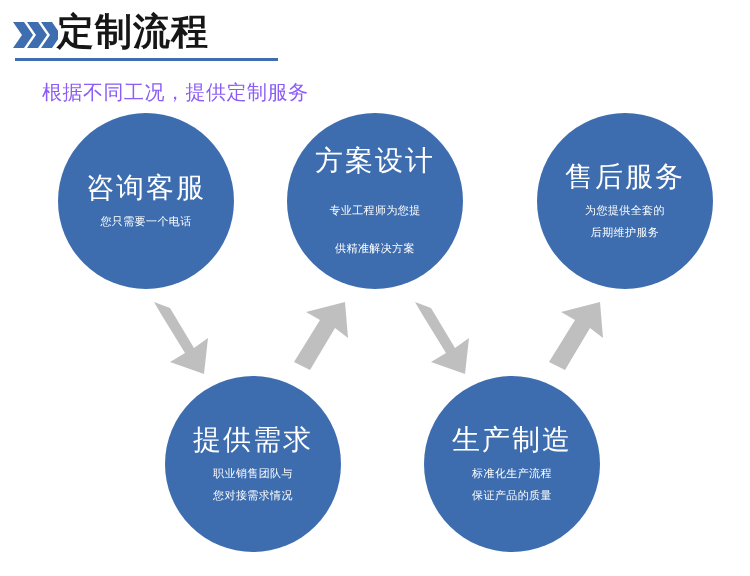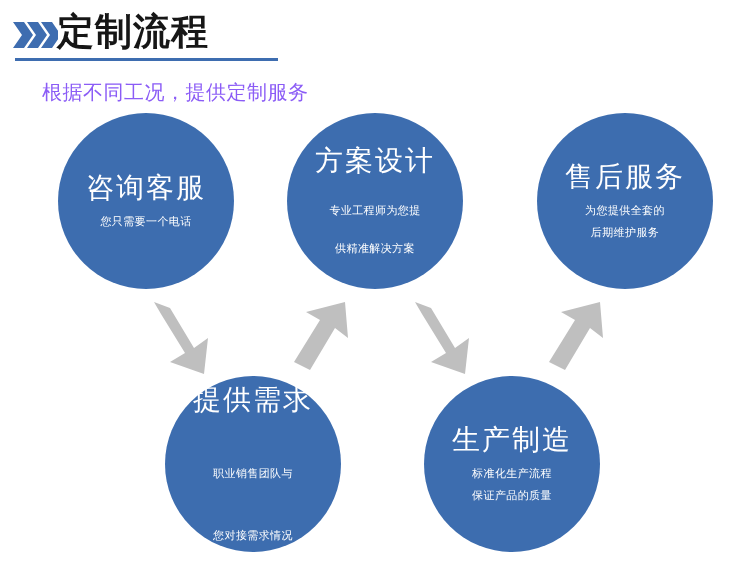--- a/index.html
+++ b/index.html
@@ -94,21 +94,21 @@
     font-size: 11px;
     line-height: 22px;
     letter-spacing: 0.4px;
     white-space: nowrap;
   }
 
   
   #circle-1 { left: 58px;  top: 113px; }
   #circle-2 { left: 287px; top: 113px; gap: 16px; }
   #circle-3 { left: 537px; top: 113px; }
-  #circle-4 { left: 165px; top: 376px; gap: 40px; }
+  #circle-4 { left: 165px; top: 376px; }
   #circle-5 { left: 424px; top: 376px; }
 
   
   .arrow {
     position: absolute;
   }
   .arrow svg { display: block; }
   #arrow-1 { left: 148px; top: 302px; }
   #arrow-2 { left: 288px; top: 300px; }
   #arrow-3 { left: 409px; top: 302px; }

